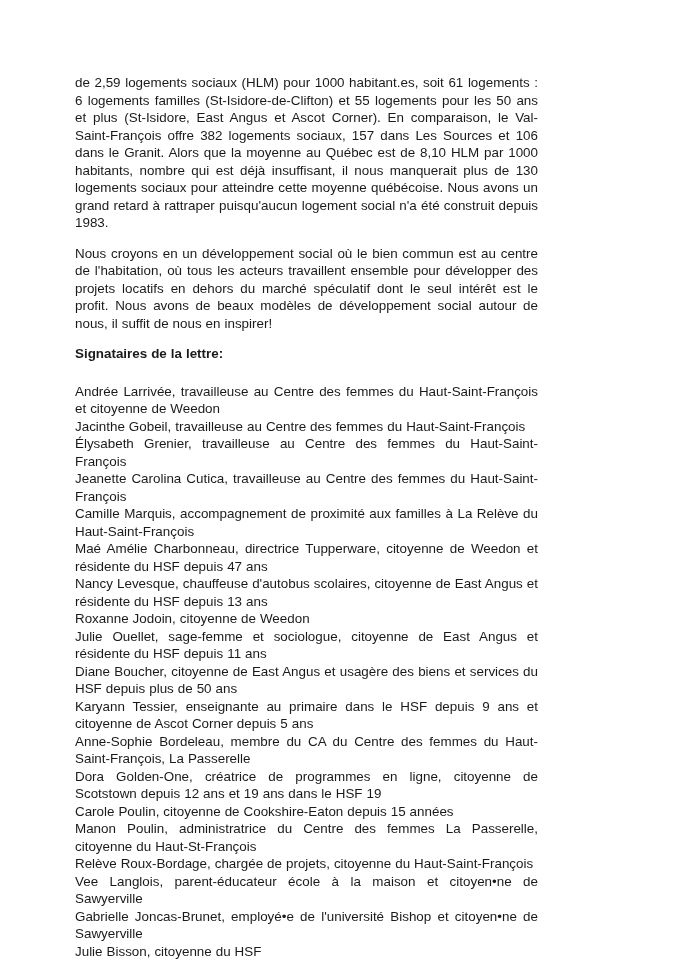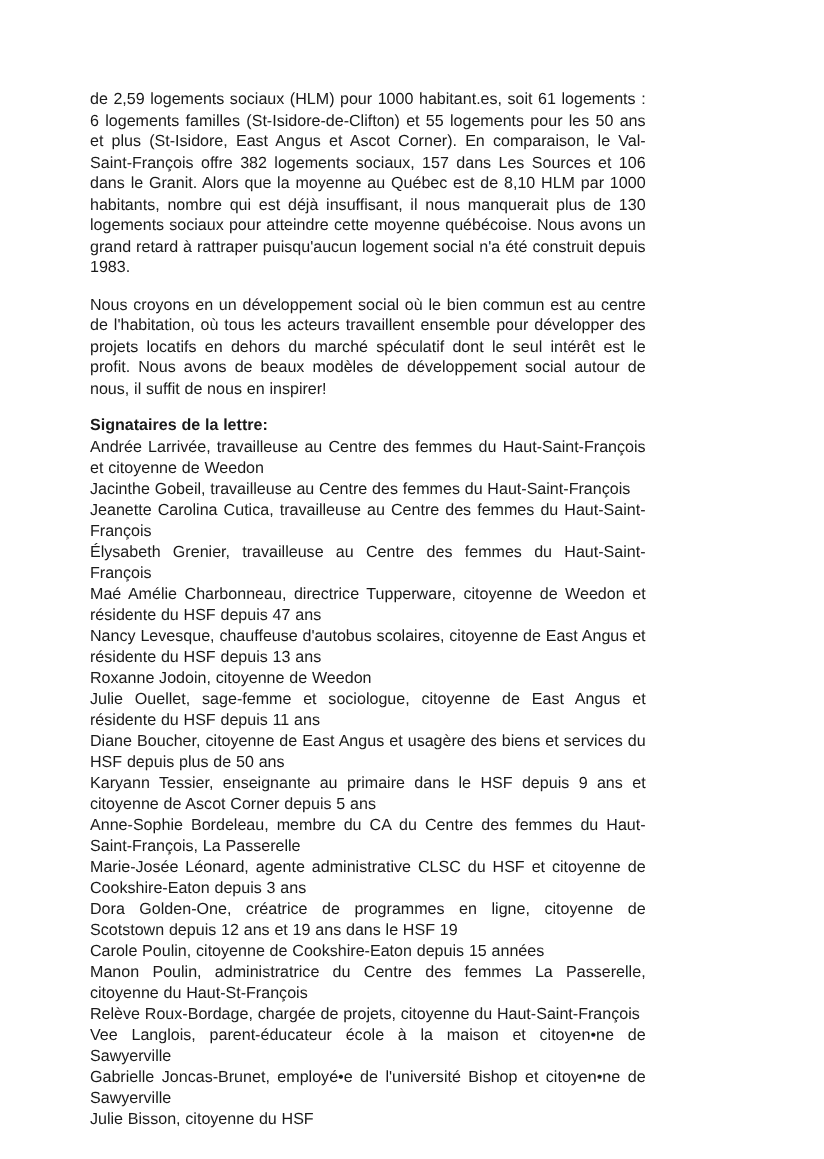--- a/index.html
+++ b/index.html
@@ -26,21 +26,21 @@
     font-size: 13.4px;
     line-height: 17.5px;
     text-align: justify;
     word-spacing: 0.02em;
   }
   .para {
     margin-bottom: 13px;
   }
   .heading {
     font-weight: bold;
-    margin-bottom: 1px;
+    margin-bottom: 20px;
     text-align: left;
   }
   .sig {
     margin: 0;
   }
 </style>
 </head>
 <body>
 
 <div class="page">
@@ -48,30 +48,30 @@
   <p class="para">de 2,59 logements sociaux (HLM) pour 1000 habitant.es, soit 61 logements : 6 logements familles (St-Isidore-de-Clifton) et 55 logements pour les 50 ans et plus (St-Isidore, East Angus et Ascot Corner). En comparaison, le Val-Saint-François offre 382 logements sociaux, 157 dans Les Sources et 106 dans le Granit. Alors que la moyenne au Québec est de 8,10 HLM par 1000 habitants, nombre qui est déjà insuffisant, il nous manquerait plus de 130 logements sociaux pour atteindre cette moyenne québécoise. Nous avons un grand retard à rattraper puisqu'aucun logement social n'a été construit depuis 1983.</p>
 
   <p class="para">Nous croyons en un développement social où le bien commun est au centre de l'habitation, où tous les acteurs travaillent ensemble pour développer des projets locatifs en dehors du marché spéculatif dont le seul intérêt est le profit. Nous avons de beaux modèles de développement social autour de nous, il suffit de nous en inspirer!</p>
 
   <p class="heading">Signataires de la lettre:</p>
 
   <div>
 
       <p class="sig">Andrée Larrivée, travailleuse au Centre des femmes du Haut-Saint-François et citoyenne de Weedon</p>
       <p class="sig">Jacinthe Gobeil, travailleuse au Centre des femmes du Haut-Saint-François</p>
+      <p class="sig">Élysabeth Grenier, travailleuse au Centre des femmes du Haut-Saint-François</p>
       <p class="sig">Jeanette Carolina Cutica, travailleuse au Centre des femmes du Haut-Saint-François</p>
-      <p class="sig">Élysabeth Grenier, travailleuse au Centre des femmes du Haut-Saint-François</p>
+      <p class="sig">Camille Marquis, accompagnement de proximité aux familles à La Relève du Haut-Saint-François</p>
       <p class="sig">Maé Amélie Charbonneau, directrice Tupperware, citoyenne de Weedon et résidente du HSF depuis 47 ans</p>
       <p class="sig">Nancy Levesque, chauffeuse d'autobus scolaires, citoyenne de East Angus et résidente du HSF depuis 13 ans</p>
       <p class="sig">Roxanne Jodoin, citoyenne de Weedon</p>
       <p class="sig">Julie Ouellet, sage-femme et sociologue, citoyenne de East Angus et résidente du HSF depuis 11 ans</p>
       <p class="sig">Diane Boucher, citoyenne de East Angus et usagère des biens et services du HSF depuis plus de 50 ans</p>
       <p class="sig">Karyann Tessier, enseignante au primaire dans le HSF depuis 9 ans et citoyenne de Ascot Corner depuis 5 ans</p>
       <p class="sig">Anne-Sophie Bordeleau, membre du CA du Centre des femmes du Haut-Saint-François, La Passerelle</p>
-      <p class="sig">Marie-Josée Léonard, agente administrative CLSC du HSF et citoyenne de Cookshire-Eaton depuis 3 ans</p>
       <p class="sig">Dora Golden-One, créatrice de programmes en ligne, citoyenne de Scotstown depuis 12 ans et 19 ans dans le HSF 19</p>
       <p class="sig">Carole Poulin, citoyenne de Cookshire-Eaton depuis 15 années</p>
       <p class="sig">Manon Poulin, administratrice du Centre des femmes La Passerelle, citoyenne du Haut-St-François</p>
       <p class="sig">Relève Roux-Bordage, chargée de projets, citoyenne du Haut-Saint-François</p>
       <p class="sig">Vee Langlois, parent-éducateur école à la maison et citoyen•ne de Sawyerville</p>
       <p class="sig">Gabrielle Joncas-Brunet, employé•e de l'université Bishop et citoyen•ne de Sawyerville</p>
       <p class="sig">Julie Bisson, citoyenne du HSF</p>
     </div>
 
 </div>

